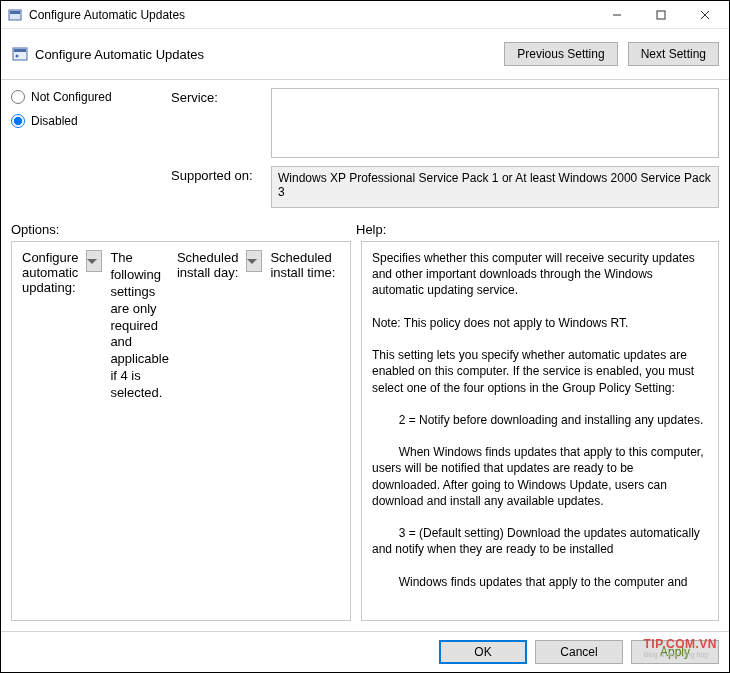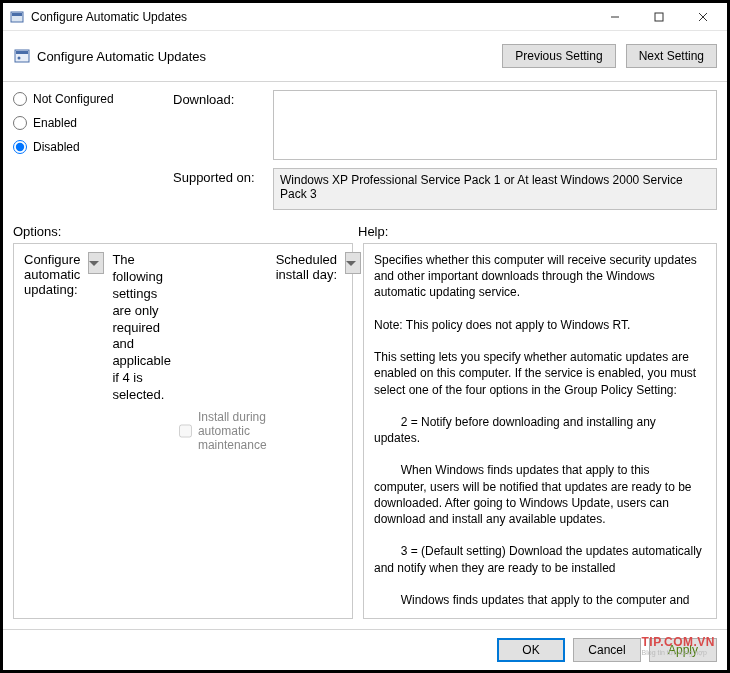--- a/index.html
+++ b/index.html
@@ -1,17 +1,17 @@
 <!DOCTYPE html>
 <html><head>
 <meta charset="utf-8">
 <style>
   * { box-sizing: border-box; font-family: "Segoe UI", Tahoma, sans-serif; font-size: 12px; }
   body { margin: 0; background: #fff; color: #000; user-select: none; }
-  .window { width: 730px; height: 673px; border: 3px solid #000000; display: flex; flex-direction: column; background: #fff; }
+  .window { width: 730px; height: 673px; border: 1px solid #000000; display: flex; flex-direction: column; background: #fff; }
   .titlebar { height: 28px; display: flex; align-items: center; padding: 0 2px 0 6px; border-bottom: 1px solid #e5e5e5; }
   .titlebar .icon-slot { width: 16px; height: 16px; display: flex; align-items: center; justify-content: center; margin-right: 6px; }
   .titlebar .title { flex: 1; font-size: 12px; }
   .winbtns { display: flex; }
   .winbtn { width: 44px; height: 26px; display: flex; align-items: center; justify-content: center; background: #fff; }
   .winbtn svg { stroke: #333; }
 
   .content { flex: 1; display: flex; flex-direction: column; padding: 8px 10px 10px 10px; }
 
   .header-row { display: flex; align-items: center; margin-bottom: 8px; height: 34px; }
@@ -47,21 +47,21 @@
   .options-panel .combo.disabled { color: #888; }
   .options-panel .combo .caret { width: 0; height: 0; border-left: 5px solid transparent; border-right: 5px solid transparent; border-top: 5px solid #666; }
   .combo-full { width: 310px; }
   .combo-small { width: 170px; }
   .check-line { display: flex; align-items: center; gap: 6px; color: #888; font-size: 13px; }
   .check-line input { margin: 0; width: 14px; height: 14px; }
   .inline-row { display: flex; align-items: flex-start; gap: 14px; }
   .wraptext { font-size: 13px; line-height: 1.3; }
 
   .footer { border-top: 1px solid #d4d4d4; padding: 8px 10px; display: flex; justify-content: flex-end; gap: 8px; align-items: center; }
-  .footer .btn { width: 68px; height: 24px; border: 1px solid #adadad; background: #e1e1e1; text-align: center; line-height: 22px; font-size: 12px; }
+  .footer .btn { width: 88px; height: 24px; border: 1px solid #adadad; background: #e1e1e1; text-align: center; line-height: 22px; font-size: 12px; }
   .footer .btn.default { border: 1px solid #0078d7; box-shadow: inset 0 0 0 1px #0078d7; }
   .footer .btn.disabled { color: #4d7c0f; }
 
   .watermark { position: absolute; right: 12px; bottom: 14px; font-size: 12px; color: #d94a4a; font-weight: bold; letter-spacing: 0.5px; pointer-events: none; }
   .watermark .sub { display:block; font-size: 7px; color:#bbb; font-weight:normal; letter-spacing:0; }
   .window { position: relative; }
 </style>
 </head>
 <body>
 
@@ -112,31 +112,27 @@
 
     <div class="divider"></div>
 
     <div class="state-row">
       <div class="radios">
         <label class="radio">
           <input type="radio" name="st" style="">
           <span>Not Configured</span>
         </label>
         <label class="radio">
-          <input type="radio" name="st" style="">
-          <span>Enabled</span>
-        </label>
-        <label class="radio">
           <input type="radio" name="st" checked="" style="">
           <span>Disabled</span>
         </label>
       </div>
       <div class="comment-col">
         <div class="comment-line">
-          <span class="lbl">Download:</span>
+          <span class="lbl">Service:</span>
           <textarea value="" style=""></textarea>
         </div>
         <div class="comment-line">
           <span class="lbl">Supported on:</span>
           <div class="supported-box">Windows XP Professional Service Pack 1 or At least Windows 2000 Service Pack 3</div>
         </div>
       </div>
     </div>
 
     <div class="options-headers">
@@ -146,24 +142,20 @@
 
     <div class="panels">
 
       <div class="panel options-panel">
         <div class="opt-label">Configure automatic updating:</div>
         <div class="combo combo-full disabled">
           <span></span>
           <span class="caret"></span>
         </div>
         <div class="wraptext">The following settings are only required and applicable if 4 is selected.</div>
-        <label class="check-line">
-          <input type="checkbox" disabled="" style="">
-          <span>Install during automatic maintenance</span>
-        </label>
         <div class="opt-label">Scheduled install day:</div>
         <div class="combo combo-small disabled">
           <span></span>
           <span class="caret"></span>
         </div>
         <div class="inline-row">
           <span class="opt-label">Scheduled install time:</span>
           <div class="combo disabled" style="width:120px">
             <span></span>
             <span class="caret"></span>

